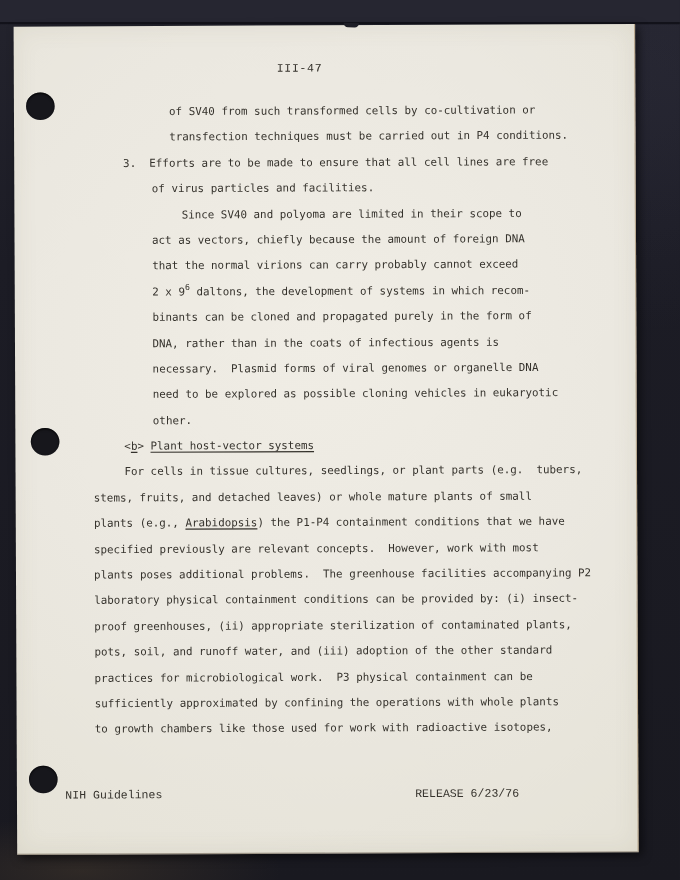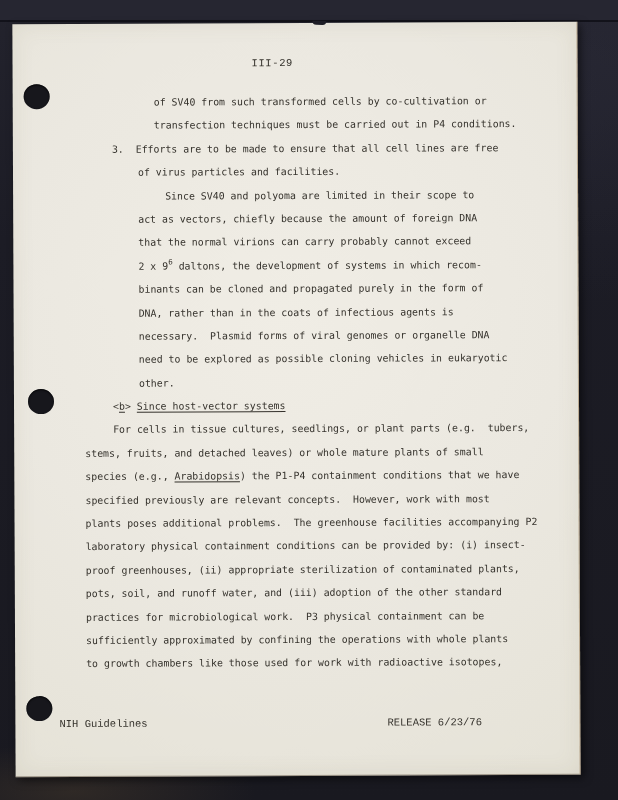--- a/index.html
+++ b/index.html
@@ -104,56 +104,56 @@
   .footer {
     position: absolute;
     left: 0;
     top: 694px;
     width: 564px;
     font-family: "Liberation Mono", monospace;
     font-size: 10.5px;
     color: #36332d;
   }
   .footer-left  { position: absolute; left: 44px;  top: 0; }
-  .footer-right { position: absolute; left: 372px; top: 0; }
+  .footer-right { position: absolute; left: 362px; top: 0; }
 </style>
 </head>
 <body>
 
 <div class="backdrop">
   <div class="backdrop-seam"></div>
 </div>
 
 <div class="paper">
   <div class="paper-notch"></div>
 
   <div class="hole hole-1"></div>
   <div class="hole hole-2"></div>
   <div class="hole hole-3"></div>
 
-  <div class="page-number">III-29</div>
+  <div class="page-number">III-47</div>
 
   <div class="doc-text">
       <div class="line" style="padding-left: 141px;"><span>of SV40 from such transformed cells by co-cultivation or</span></div>
       <div class="line" style="padding-left: 141px;"><span>transfection techniques must be carried out in P4 conditions.</span></div>
       <div class="line" style="padding-left: 99px;"><span>3.  Efforts are to be made to ensure that all cell lines are free</span></div>
       <div class="line" style="padding-left: 125px;"><span>of virus particles and facilities.</span></div>
       <div class="line" style="padding-left: 152px;"><span>Since SV40 and polyoma are limited in their scope to</span></div>
       <div class="line" style="padding-left: 125px;"><span>act as vectors, chiefly because the amount of foreign DNA</span></div>
       <div class="line" style="padding-left: 125px;"><span>that the normal virions can carry probably cannot exceed</span></div>
       <div class="line" style="padding-left: 125px;"><span>2 x 9</span><span class="sup">6</span><span> daltons, the development of systems in which recom-</span></div>
       <div class="line" style="padding-left: 125px;"><span>binants can be cloned and propagated purely in the form of</span></div>
       <div class="line" style="padding-left: 125px;"><span>DNA, rather than in the coats of infectious agents is</span></div>
       <div class="line" style="padding-left: 125px;"><span>necessary.  Plasmid forms of viral genomes or organelle DNA</span></div>
       <div class="line" style="padding-left: 125px;"><span>need to be explored as possible cloning vehicles in eukaryotic</span></div>
       <div class="line" style="padding-left: 125px;"><span>other.</span></div>
-      <div class="line" style="padding-left: 99px;"><span>&lt;</span><span class="u">b</span><span>&gt; </span><span class="u">Since host-vector systems</span></div>
+      <div class="line" style="padding-left: 99px;"><span>&lt;</span><span class="u">b</span><span>&gt; </span><span class="u">Plant host-vector systems</span></div>
       <div class="line" style="padding-left: 99px;"><span>For cells in tissue cultures, seedlings, or plant parts (e.g.  tubers,</span></div>
       <div class="line" style="padding-left: 71px;"><span>stems, fruits, and detached leaves) or whole mature plants of small</span></div>
-      <div class="line" style="padding-left: 71px;"><span>species (e.g., </span><span class="u">Arabidopsis</span><span>) the P1-P4 containment conditions that we have</span></div>
+      <div class="line" style="padding-left: 71px;"><span>plants (e.g., </span><span class="u">Arabidopsis</span><span>) the P1-P4 containment conditions that we have</span></div>
       <div class="line" style="padding-left: 71px;"><span>specified previously are relevant concepts.  However, work with most</span></div>
       <div class="line" style="padding-left: 71px;"><span>plants poses additional problems.  The greenhouse facilities accompanying P2</span></div>
       <div class="line" style="padding-left: 71px;"><span>laboratory physical containment conditions can be provided by: (i) insect-</span></div>
       <div class="line" style="padding-left: 71px;"><span>proof greenhouses, (ii) appropriate sterilization of contaminated plants,</span></div>
       <div class="line" style="padding-left: 71px;"><span>pots, soil, and runoff water, and (iii) adoption of the other standard</span></div>
       <div class="line" style="padding-left: 71px;"><span>practices for microbiological work.  P3 physical containment can be</span></div>
       <div class="line" style="padding-left: 71px;"><span>sufficiently approximated by confining the operations with whole plants</span></div>
       <div class="line" style="padding-left: 71px;"><span>to growth chambers like those used for work with radioactive isotopes,</span></div>
     </div>
 

